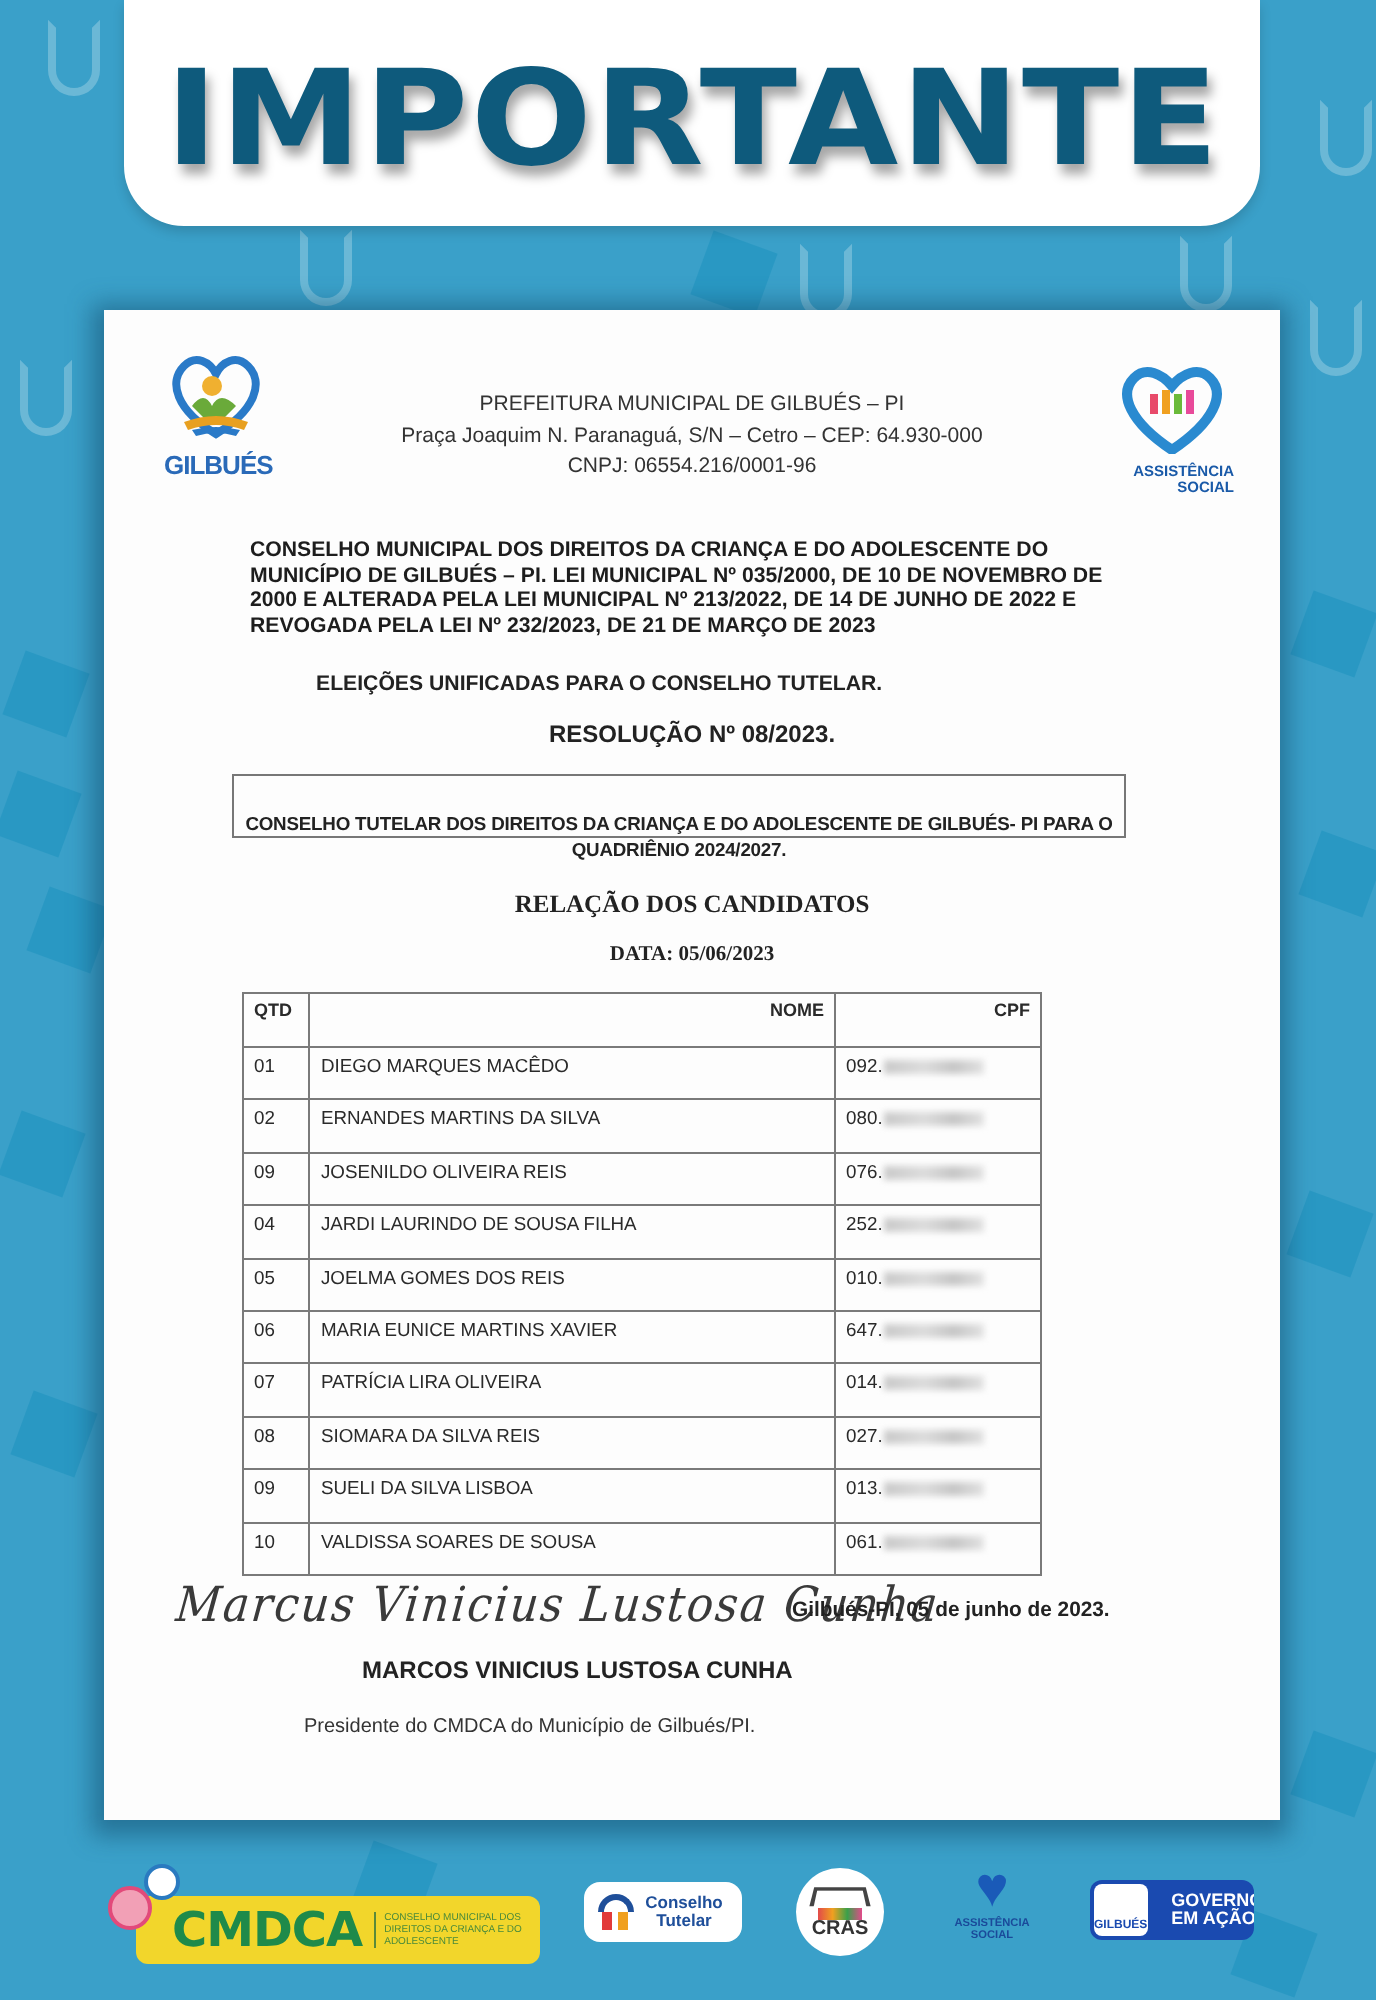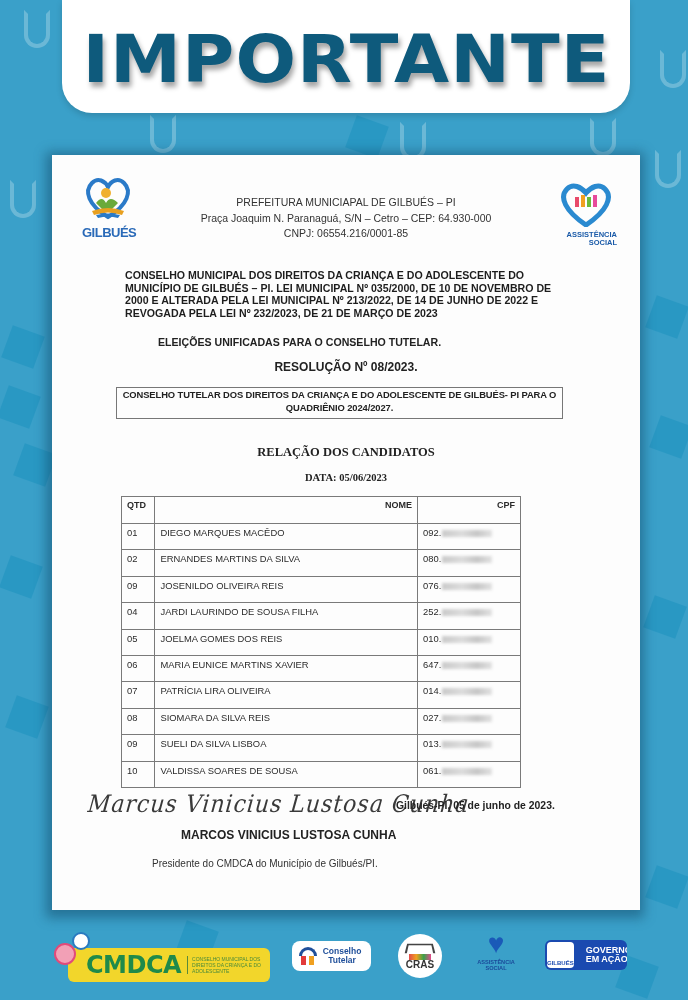--- a/index.html
+++ b/index.html
@@ -83,21 +83,21 @@
     }
     .resolution {
       left: 0; width: 588px; top: 205px; text-align: center;
       font-weight: bold; font-size: 12px; color: #222;
     }
     .res-box {
       left: 64px; top: 232px; width: 447px; height: 32px;
       border: 1px solid #777;
       text-align: center;
       font-size: 9.4px; font-weight: bold; line-height: 13px;
-      padding-top: 0;
+      padding-top: 17px;
       color: #222;
       letter-spacing: -.1px;
     }
     .rel-title {
       left: 0; width: 588px; top: 290px; text-align: center;
       font-family: "Liberation Serif", serif;
       font-weight: bold; font-size: 12.5px; color: #222;
     }
     .rel-date {
       left: 0; width: 588px; top: 317px; text-align: center;
@@ -260,23 +260,23 @@
       <path d="M26 44 C6 32 2 18 10 10 C16 4 23 8 26 14 C29 8 36 4 42 10 C50 18 46 32 26 44 Z" fill="none" stroke="#2a7ac8" stroke-width="4"></path>
       <circle cx="24" cy="20" r="5" fill="#f0b030"></circle>
       <path d="M14 30 Q20 22 24 30 Q28 22 36 30 L30 36 L20 36 Z" fill="#6aaa3a"></path>
       <path d="M10 38 Q26 32 42 38 L40 42 Q26 37 12 42 Z" fill="#e8a020"></path>
       <path d="M14 42 Q26 39 38 42 L36 45 Q26 42 16 45 Z" fill="#2a7ac8"></path>
     </svg>
     <div class="abs" style="left:0;top:52px;width:52px;text-align:center;font-weight:900;font-size:13px;color:#2a6ab8;letter-spacing:-.5px">GILBUÉS</div>
   </div>
 
   <div class="abs letterhead">
-    <div>PREFEITURA MUNICIAPAL DE GILBUÉS – PI</div>
+    <div>PREFEITURA MUNICIPAL DE GILBUÉS – PI</div>
     <div>Praça Joaquim N. Paranaguá, S/N – Cetro – CEP: 64.930-000</div>
-    <div>CNPJ: 06554.216/0001-85</div>
+    <div>CNPJ: 06554.216/0001-96</div>
   </div>
 
   <div class="abs logo-right">
     <svg width="62" height="44" viewBox="0 0 62 44">
       <path d="M31 42 C10 28 4 14 12 6 C18 0 26 4 31 10 C36 4 44 0 50 6 C58 14 52 28 31 42 Z" fill="none" stroke="#2a8ad0" stroke-width="5"></path>
       <rect x="20" y="14" width="4" height="10" fill="#e84a6a"></rect>
       <rect x="26" y="12" width="4" height="12" fill="#f0a020"></rect>
       <rect x="32" y="14" width="4" height="10" fill="#6aba3a"></rect>
       <rect x="38" y="12" width="4" height="12" fill="#e84a9a"></rect>
     </svg>

